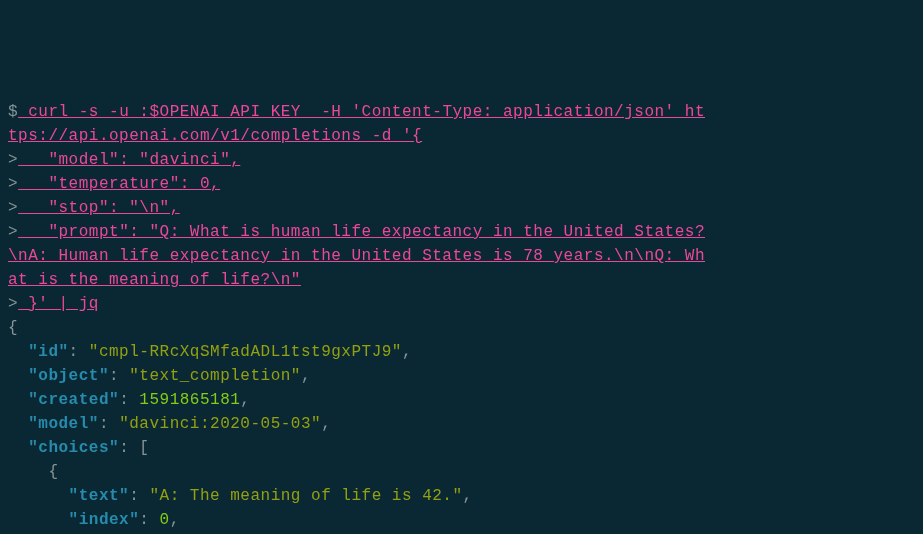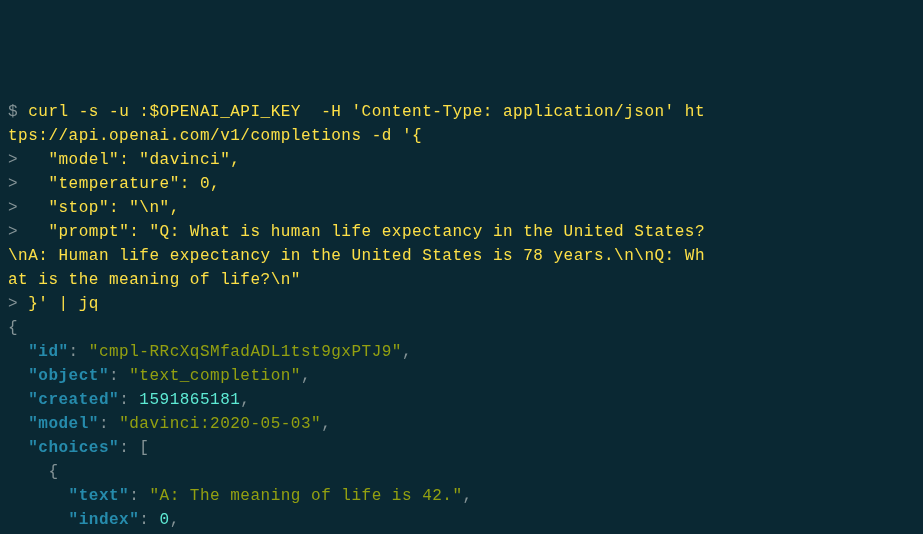--- a/index.html
+++ b/index.html
@@ -17,37 +17,38 @@
       width: 923px;
       height: 534px;
       overflow: hidden;
       white-space: pre;
       letter-spacing: 0.5px;
     }
     .prompt-symbol {
       color: #859497;
     }
     .cmd-text {
-      color: #fde047;
+      color: #ec4899;
+      text-decoration: underline;
     }
     .continuation {
       color: #859497;
     }
     .json-brace {
       color: #859497;
     }
     .json-key {
       color: #268bac;
       font-weight: bold;
     }
     .json-string {
       color: #93a011;
     }
     .json-number {
-      color: #5eead4;
+      color: #84cc16;
     }
     .json-punct {
       color: #859497;
     }
     .json-bracket {
       color: #859497;
     }
     .line {
       display: block;
     }

